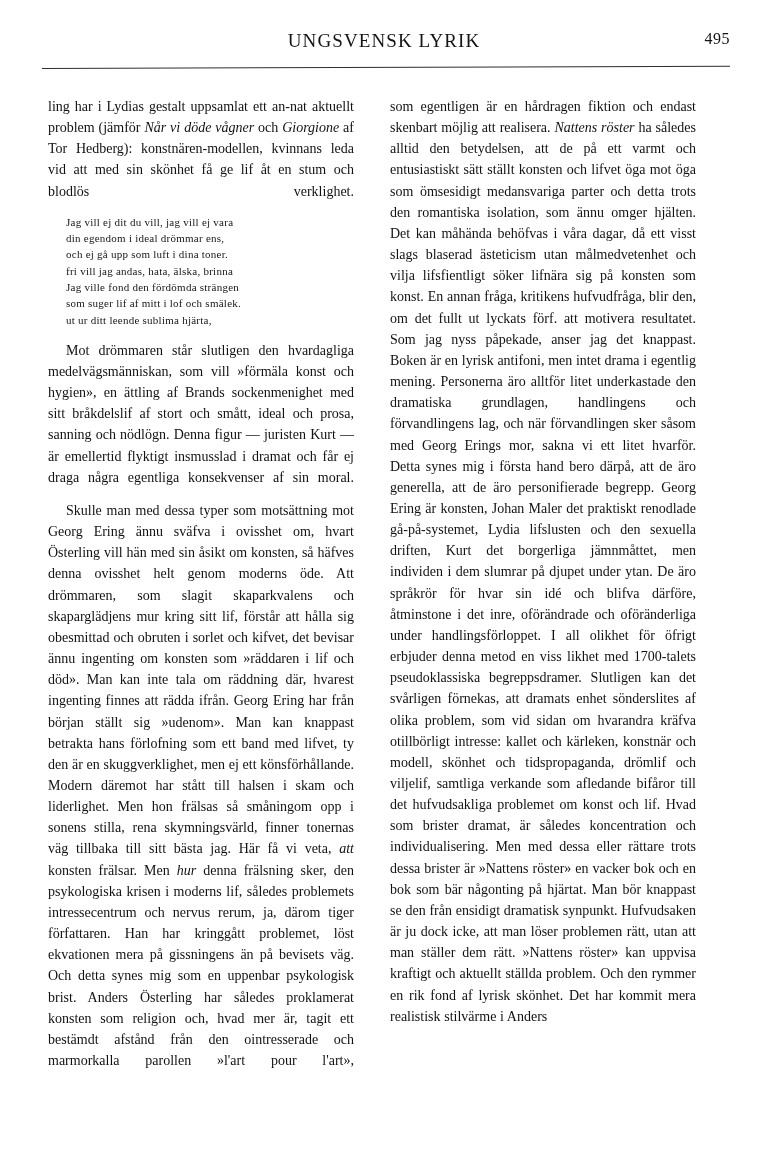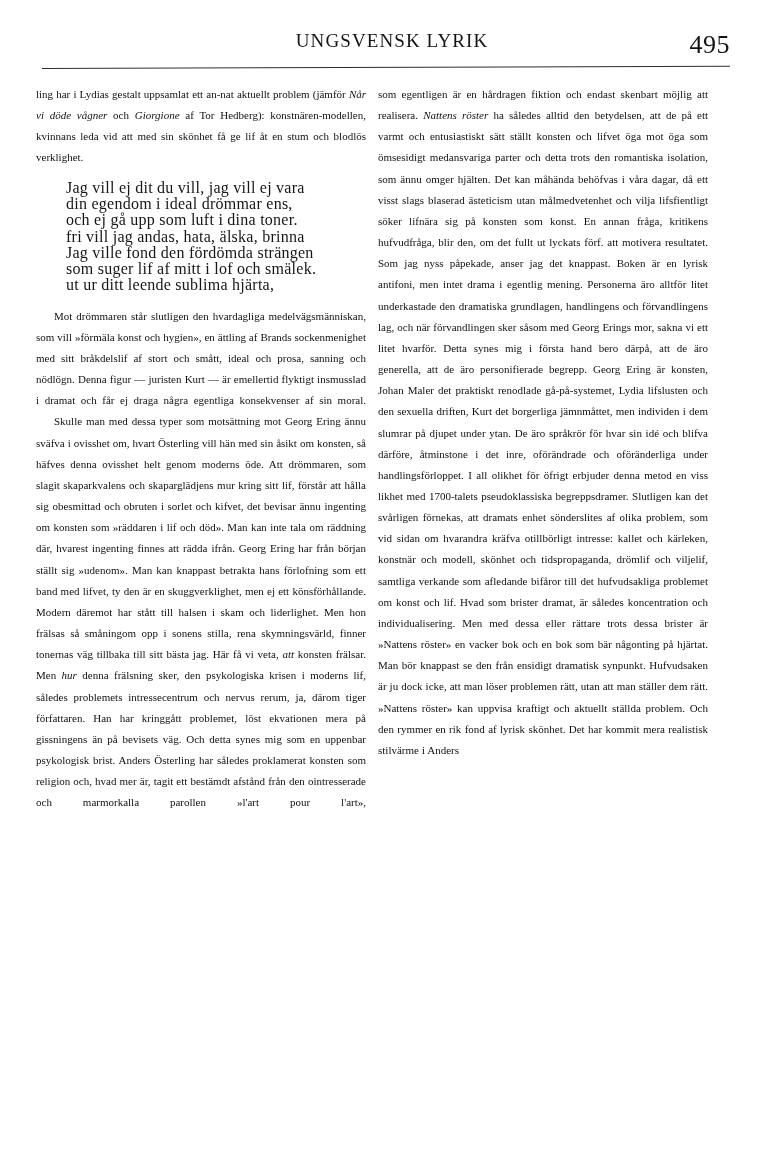--- a/index.html
+++ b/index.html
@@ -21,35 +21,35 @@
   
   .runhead {
     position: absolute;
     left: 38px;
     top: 30px;
     width: 692px;
     height: 34px;
   }
   .runhead-title {
     position: absolute;
-    left: 8px;
+    left: 0;
     top: 0;
     width: 692px;
     text-align: center;
     font-size: 19px;
     letter-spacing: 1.1px;
     font-variant: small-caps;
     text-transform: uppercase;
     color: #141414;
   }
   .runhead-page {
     position: absolute;
     right: 0;
     top: 0;
-    font-size: 26px;
+    font-size: 16px;
     letter-spacing: 0.5px;
     color: #141414;
   }
   .rule {
     position: absolute;
     left: 42px;
     top: 68px;
     width: 688px;
     height: 0;
     border-top: 1.4px solid #1c1c1c;
@@ -67,41 +67,41 @@
     height: 1010px;
     display: flex;
     gap: 12px;
   }
   .col {
     width: 330px;
     flex: 0 0 330px;
   }
 
   p.para {
-    margin: 0;
-    font-size: 11px;
+    margin: 12px;
+    font-size: 14px;
     line-height: 21.15px;
     text-align: justify;
     text-align-last: justify;
     hyphens: manual;
     -webkit-hyphens: manual;
     word-spacing: 0.2px;
   }
   p.para.last-left {
     text-align-last: left;
   }
   p.para.indent {
     text-indent: 18px;
   }
 
   
   .verse {
     margin: 11px 0 12px 0;
     padding-left: 30px;
-    font-size: 16px;
+    font-size: 11px;
     line-height: 16.3px;
     letter-spacing: 0.25px;
     color: #161616;
   }
   .verse div {
     white-space: nowrap;
   }
 
   i, .ital { font-style: italic; }
 </style>

